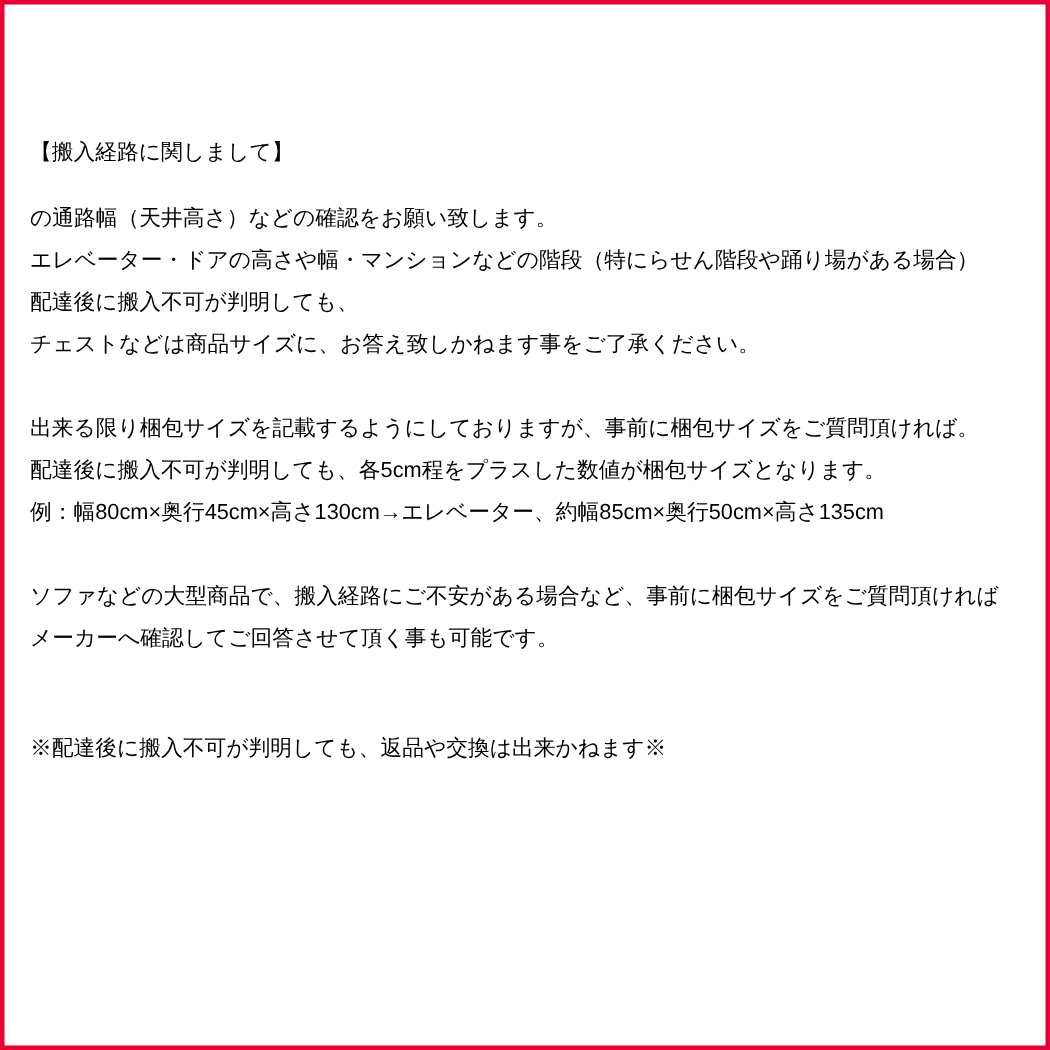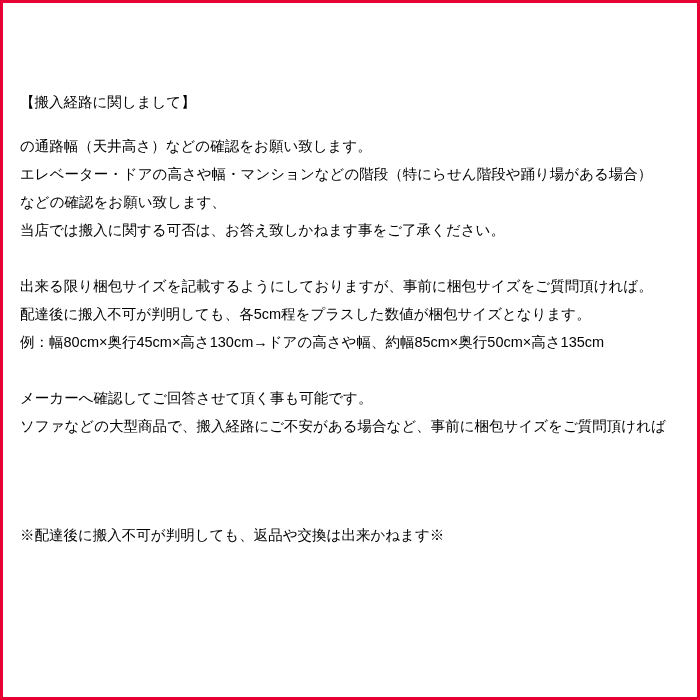--- a/index.html
+++ b/index.html
@@ -49,53 +49,52 @@
     height: 28px;
   }
   .spacer-lg { height: 29px; }
   .spacer-md { height: 28px; }
   .spacer-xl { height: 45px; }
   .note {
     display: block;
     white-space: pre;
     line-height: 1.0;
     height: 28px;
-    margin-top: 36px;
   }
 </style>
 </head>
 <body>
 
 <div class="page">
   <div class="content">
 
     <div class="heading">【搬入経路に関しまして】</div>
 
     <div class="spacer-lg"></div>
 
     <div class="block">
       <span class="line">の通路幅（天井高さ）などの確認をお願い致します。</span>
       <span class="line">エレベーター・ドアの高さや幅・マンションなどの階段（特にらせん階段や踊り場がある場合）</span>
-      <span class="line">などの確認をお願い致します、</span>
-      <span class="line">当店では搬入に関する可否は、お答え致しかねます事をご了承ください。</span>
+      <span class="line">配達後に搬入不可が判明しても、</span>
+      <span class="line">チェストなどは商品サイズに、お答え致しかねます事をご了承ください。</span>
     </div>
 
     <div class="spacer-md"></div>
 
     <div class="block">
       <span class="line">出来る限り梱包サイズを記載するようにしておりますが、事前に梱包サイズをご質問頂ければ。</span>
       <span class="line">配達後に搬入不可が判明しても、各5cm程をプラスした数値が梱包サイズとなります。</span>
-      <span class="line">例：幅80cm×奥行45cm×高さ130cm→ドアの高さや幅、約幅85cm×奥行50cm×高さ135cm</span>
+      <span class="line">例：幅80cm×奥行45cm×高さ130cm→エレベーター、約幅85cm×奥行50cm×高さ135cm</span>
     </div>
 
     <div class="spacer-md"></div>
 
     <div class="block">
+      <span class="line">ソファなどの大型商品で、搬入経路にご不安がある場合など、事前に梱包サイズをご質問頂ければ</span>
       <span class="line">メーカーへ確認してご回答させて頂く事も可能です。</span>
-      <span class="line">ソファなどの大型商品で、搬入経路にご不安がある場合など、事前に梱包サイズをご質問頂ければ</span>
     </div>
 
     <div class="spacer-xl"></div>
 
     <div class="block">
       <span class="note">※配達後に搬入不可が判明しても、返品や交換は出来かねます※</span>
     </div>
 
   </div>
 </div>

